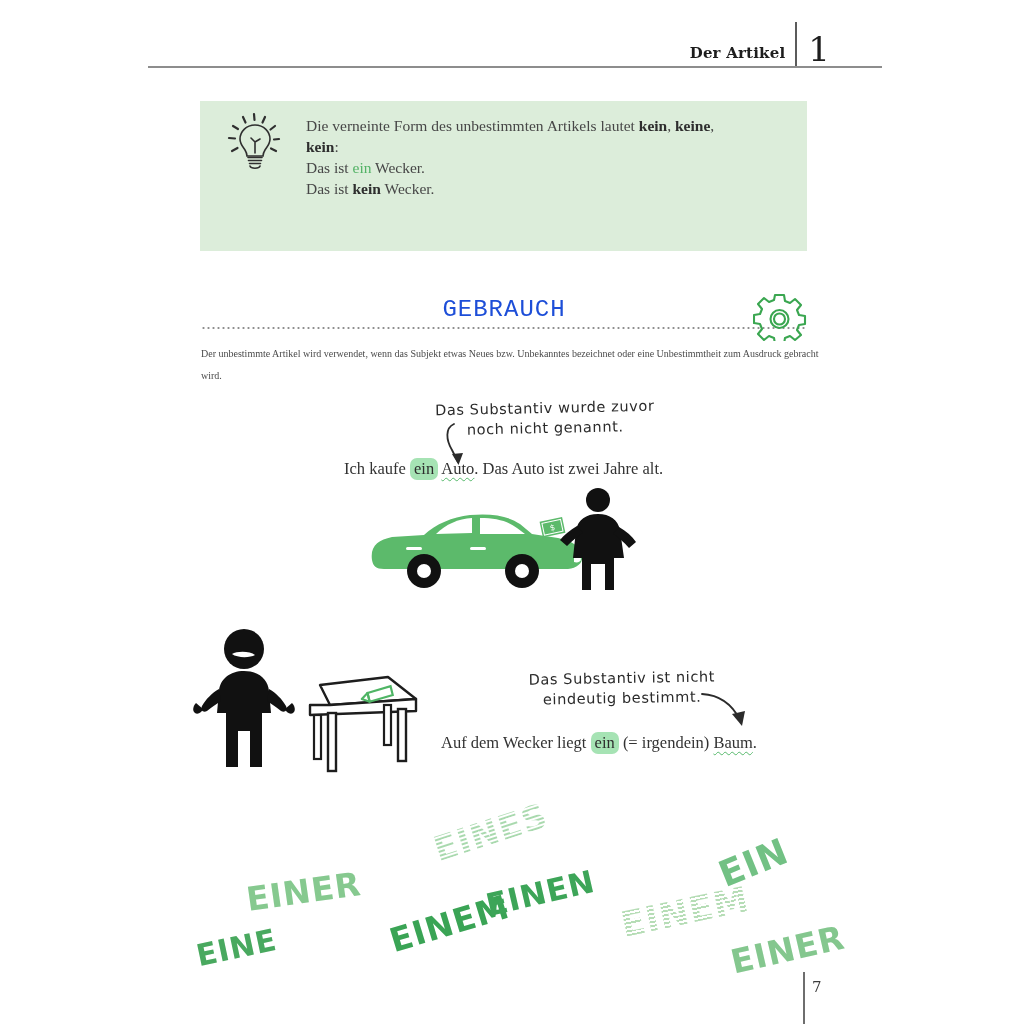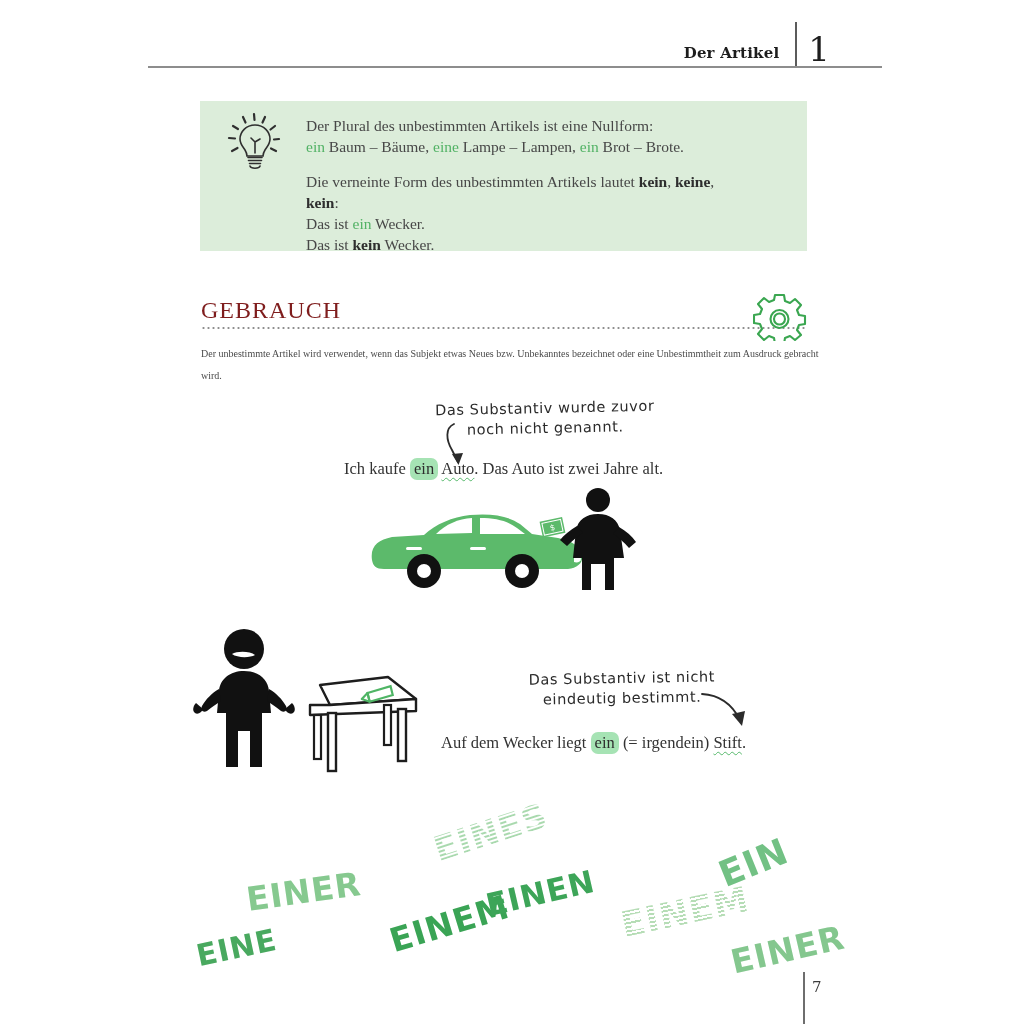--- a/index.html
+++ b/index.html
@@ -12,21 +12,21 @@
     overflow:hidden;
   }
   .page{position:absolute;inset:0;}
 
   
   .header{position:absolute;left:148px;top:22px;width:682px;height:48px;}
   .header-inner{position:absolute;right:0;top:0;display:flex;align-items:flex-end;}
   .chapter-title{
     font-family:"DejaVu Serif",serif;
     font-weight:bold;font-size:15px;color:#1d1d1d;
-    letter-spacing:.2px;padding-right:16px;padding-bottom:4px;
+    letter-spacing:.2px;padding-right:10px;padding-bottom:4px;
   }
   .chapter-rule{width:2px;background:#5b5b5b;height:44px;}
   .chapter-num{
     font-family:"DejaVu Serif",serif;
     font-size:34px;color:#1d1d1d;line-height:1;
     padding-left:11px;padding-bottom:0px;align-self:flex-end;
   }
   .header-line{position:absolute;left:148px;top:66px;width:734px;height:2px;background:#8d8d8d;}
 
   
@@ -37,23 +37,24 @@
   .bulb{position:absolute;left:24px;top:8px;width:62px;height:66px;}
   .tiptext{position:absolute;left:106px;top:14px;right:14px;font-size:15.5px;line-height:21px;color:#474747;}
   .tiptext p{margin:0 0 14px 0;}
   .tiptext p:last-child{margin-bottom:0;}
   .grn{color:#52b265;}
   .bld{font-weight:bold;color:#2e2e2e;}
 
   
   .sec{position:absolute;left:201px;top:296px;width:606px;}
   .sec-title{
-    font-family:Liberation Serif, serif;
-    font-size:24px;letter-spacing:1px;color:#7f1d1d;
+    font-family:Liberation Mono, monospace;
+    font-size:24px;letter-spacing:1px;color:#1d4ed8;
     line-height:28px;
+    text-align:center;
   }
   .sec-rule{
     margin-top:3px;height:2px;width:100%;
     background-image:radial-gradient(circle, #8e8e8e 1px, transparent 1.2px);
     background-size:5px 2px;background-repeat:repeat-x;
   }
   .gear{position:absolute;right:-1px;top:-5px;width:55px;height:50px;}
   .sec-body{position:absolute;left:201px;top:343px;width:620px;font-size:10px;line-height:22px;color:#4a4a4a;}
 
   
@@ -126,24 +127,20 @@
         <path d="M51 17 L46.5 20.5" stroke-width="2.2"></path>
         <path d="M5 29 L11 29.5" stroke-width="2.2"></path>
         <path d="M55 30 L50 30.5" stroke-width="2.2"></path>
         <path d="M8 42 L13.5 39" stroke-width="2.2"></path>
         <path d="M52 42 L47 39.5" stroke-width="2.2"></path>
       </g>
     </svg>
 
     <div class="tiptext">
       <p>
-        <span>Der Plural des unbestimmten Artikels ist eine Nullform:</span><br>
-        <span class="grn">ein</span><span> Baum – Bäume, </span><span class="grn">eine</span><span> Lampe – Lampen, </span><span class="grn">ein</span><span> Brot – Brote.</span>
-      </p>
-      <p>
         <span>Die verneinte Form des unbestimmten Artikels lautet </span><span class="bld">kein</span><span>, </span><span class="bld">keine</span><span>,</span><br>
         <span class="bld">kein</span><span>:</span><br>
         <span>Das ist </span><span class="grn">ein</span><span> Wecker.</span><br>
         <span>Das ist </span><span class="bld">kein</span><span> Wecker.</span>
       </p>
     </div>
   </div>
 
   <div class="sec">
     <div class="sec-title">GEBRAUCH</div>
@@ -224,21 +221,21 @@
   <div class="hand note2">
     <span>Das Substantiv ist nicht</span><br>
     <span>eindeutig bestimmt.</span>
   </div>
   <svg style="position:absolute;left:700px;top:690px;width:54px;height:44px;" viewBox="0 0 54 44">
     <path d="M2 4 C20 5 32 14 40 30" fill="none" stroke="#2b2b2b" stroke-width="1.8" stroke-linecap="round"></path>
     <path d="M32 24 L42 36 L45 21" fill="#2b2b2b"></path>
   </svg>
 
   <div class="ex ex2">
-    <span>Auf dem Wecker liegt </span><span class="hl">ein</span><span> (= irgendein) </span><span class="wavy">Stift</span><span>.</span>
+    <span>Auf dem Wecker liegt </span><span class="hl">ein</span><span> (= irgendein) </span><span class="wavy">Baum</span><span>.</span>
   </div>
 
   <div class="cloud" id="word-cloud">
       <span class="cw" style="left: 432px; top: 32px; font-size: 34px; transform: rotate(-18deg); color: transparent; background-clip: text; background-image: repeating-linear-gradient(0deg, rgb(169, 217, 174) 0px, rgb(169, 217, 174) 2px, rgb(255, 255, 255) 2px, rgb(255, 255, 255) 4px);">EINES</span>
       <span class="cw" style="left: 246px; top: 92px; font-size: 33px; transform: rotate(-8deg); color: rgb(134, 201, 143);">EINER</span>
       <span class="cw" style="left: 196px; top: 150px; font-size: 30px; transform: rotate(-12deg); color: rgb(73, 169, 95);">EINE</span>
       <span class="cw" style="left: 388px; top: 124px; font-size: 33px; transform: rotate(-17deg); color: rgb(58, 164, 85);">EINEM</span>
       <span class="cw" style="left: 485px; top: 95px; font-size: 31px; transform: rotate(-13deg); color: rgb(61, 165, 88);">EINEN</span>
       <span class="cw" style="left: 620px; top: 112px; font-size: 35px; transform: rotate(-12deg); color: transparent; background-clip: text; background-image: repeating-linear-gradient(0deg, rgb(182, 221, 182) 0px, rgb(182, 221, 182) 2px, rgb(255, 255, 255) 2px, rgb(255, 255, 255) 4px);">EINEM</span>
       <span class="cw" style="left: 718px; top: 62px; font-size: 36px; transform: rotate(-22deg); color: rgb(114, 193, 132);">EIN</span>

